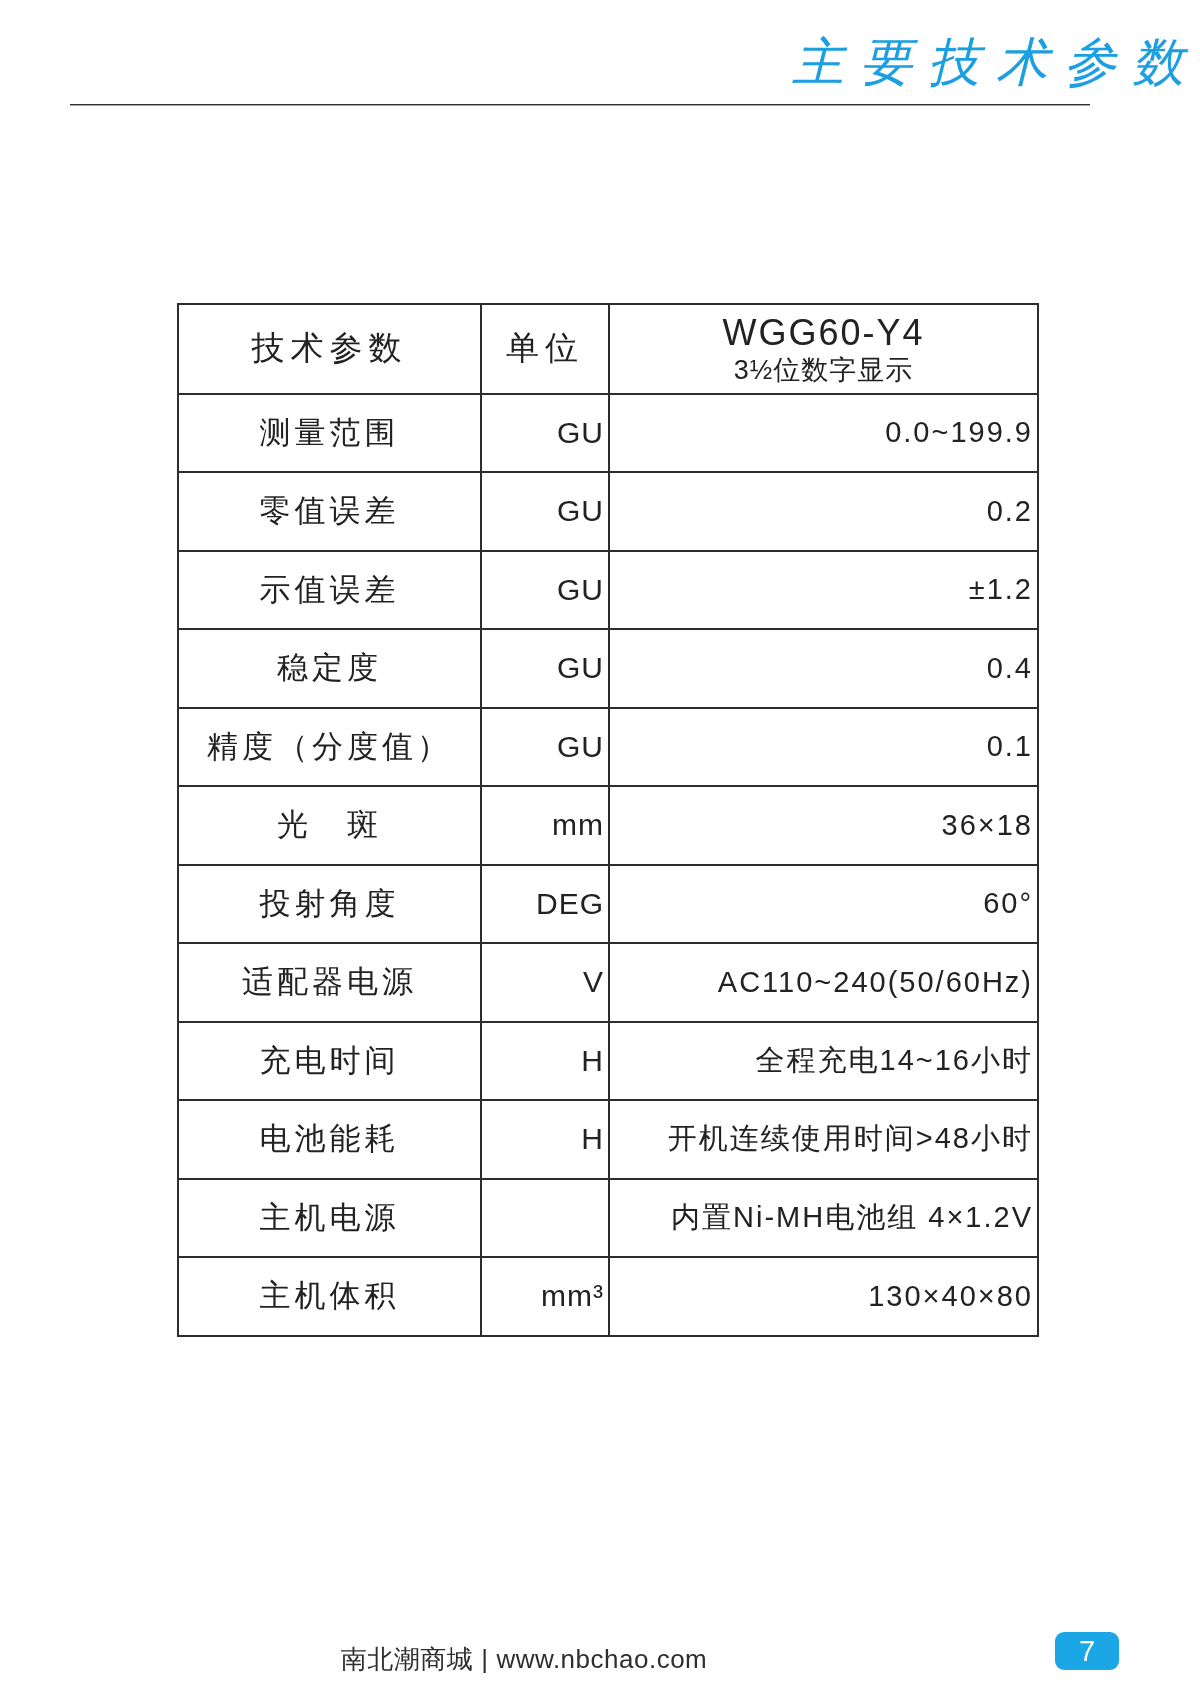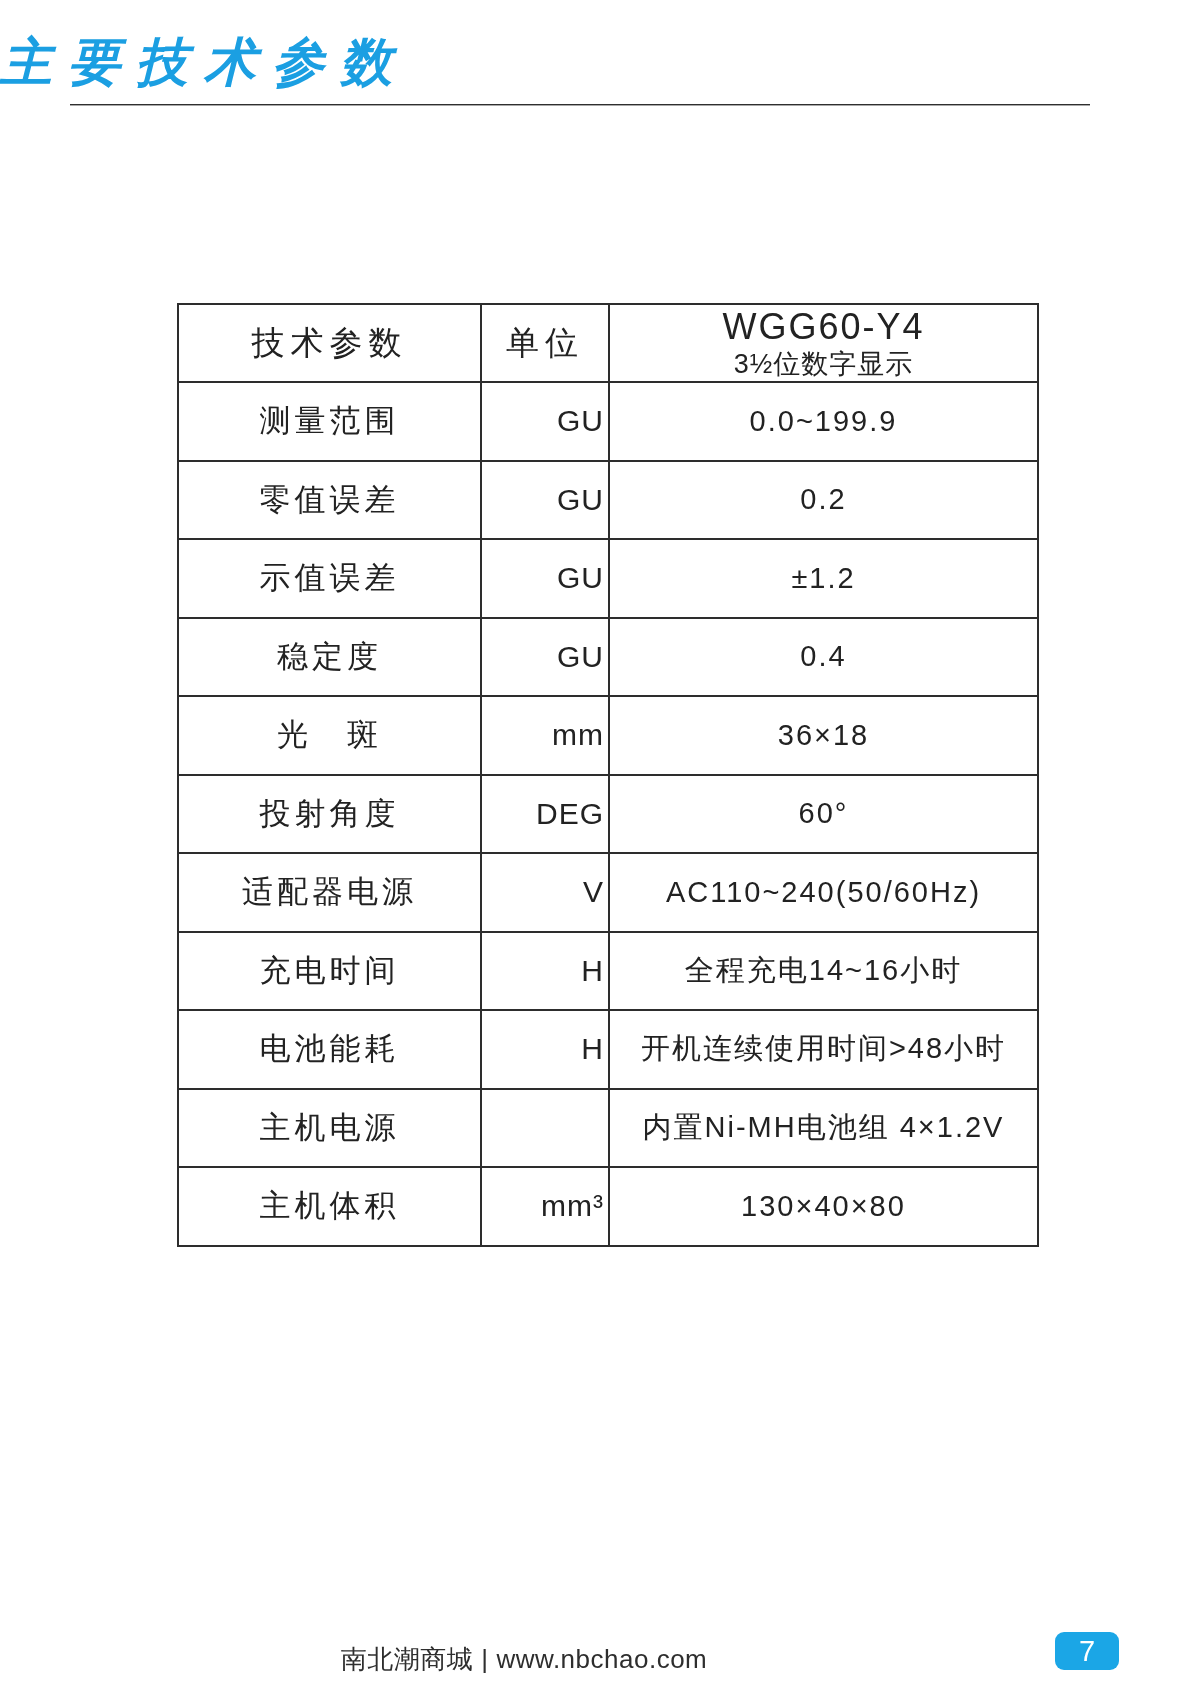--- a/index.html
+++ b/index.html
@@ -12,23 +12,23 @@
     color: #222222;
     overflow: hidden;
   }
 
   
   .page-title {
     position: absolute;
     top: 28px;
     left: 0;
     width: 100%;
-    text-align: left;
+    text-align: right;
     font-size: 52px;
-    font-weight: bold;
+    font-weight: normal;
     font-style: italic;
     letter-spacing: 16px;
     color: #1b9fe2;
   }
   .title-rule {
     position: absolute;
     top: 104px;
     left: 70px;
     width: 1020px;
     height: 2px;
@@ -47,31 +47,31 @@
   }
   .spec-table col.c1 { width: 303px; }
   .spec-table col.c2 { width: 128px; }
   .spec-table col.c3 { width: 429px; }
   .spec-table th, .spec-table td {
     border: 2px solid #2d2d2d;
     text-align: center;
     vertical-align: middle;
     font-weight: normal;
     height: 78px;
-    padding: 0 4px;
+    padding: 6px 4px;
     overflow: hidden;
     white-space: nowrap;
   }
   .spec-table td { height: 78.5px; border-radius: 11px; }
   th.h-param, th.h-unit { font-size: 33px; letter-spacing: 6px; }
   .model-line1 { font-size: 36px; letter-spacing: 2px; line-height: 1.2; }
   .model-line2 { font-size: 27px; letter-spacing: 1px; line-height: 1.2; }
   td.param-cell { font-size: 31px; letter-spacing: 4px; }
   td.unit-cell  { font-size: 30px; letter-spacing: 1px; text-align: right; }
-  td.value-cell { font-size: 29px; letter-spacing: 2px; }
+  td.value-cell { font-size: 29px; letter-spacing: 2px; text-align: right; }
 
   
   .footer-text {
     position: absolute;
     top: 1642px;
     left: 0;
     width: 1048px;
     text-align: center;
     font-size: 26px;
     color: #2e2e2e;
@@ -129,20 +129,25 @@
         <td class="param-cell">示值误差</td>
         <td class="unit-cell">GU</td>
         <td class="value-cell">±1.2</td>
       </tr>
       <tr>
         <td class="param-cell">稳定度</td>
         <td class="unit-cell">GU</td>
         <td class="value-cell">0.4</td>
       </tr>
       <tr>
+        <td class="param-cell">精度（分度值）</td>
+        <td class="unit-cell">GU</td>
+        <td class="value-cell">0.1</td>
+      </tr>
+      <tr>
         <td class="param-cell">光　斑</td>
         <td class="unit-cell">mm</td>
         <td class="value-cell">36×18</td>
       </tr>
       <tr>
         <td class="param-cell">投射角度</td>
         <td class="unit-cell">DEG</td>
         <td class="value-cell">60°</td>
       </tr>
       <tr>

